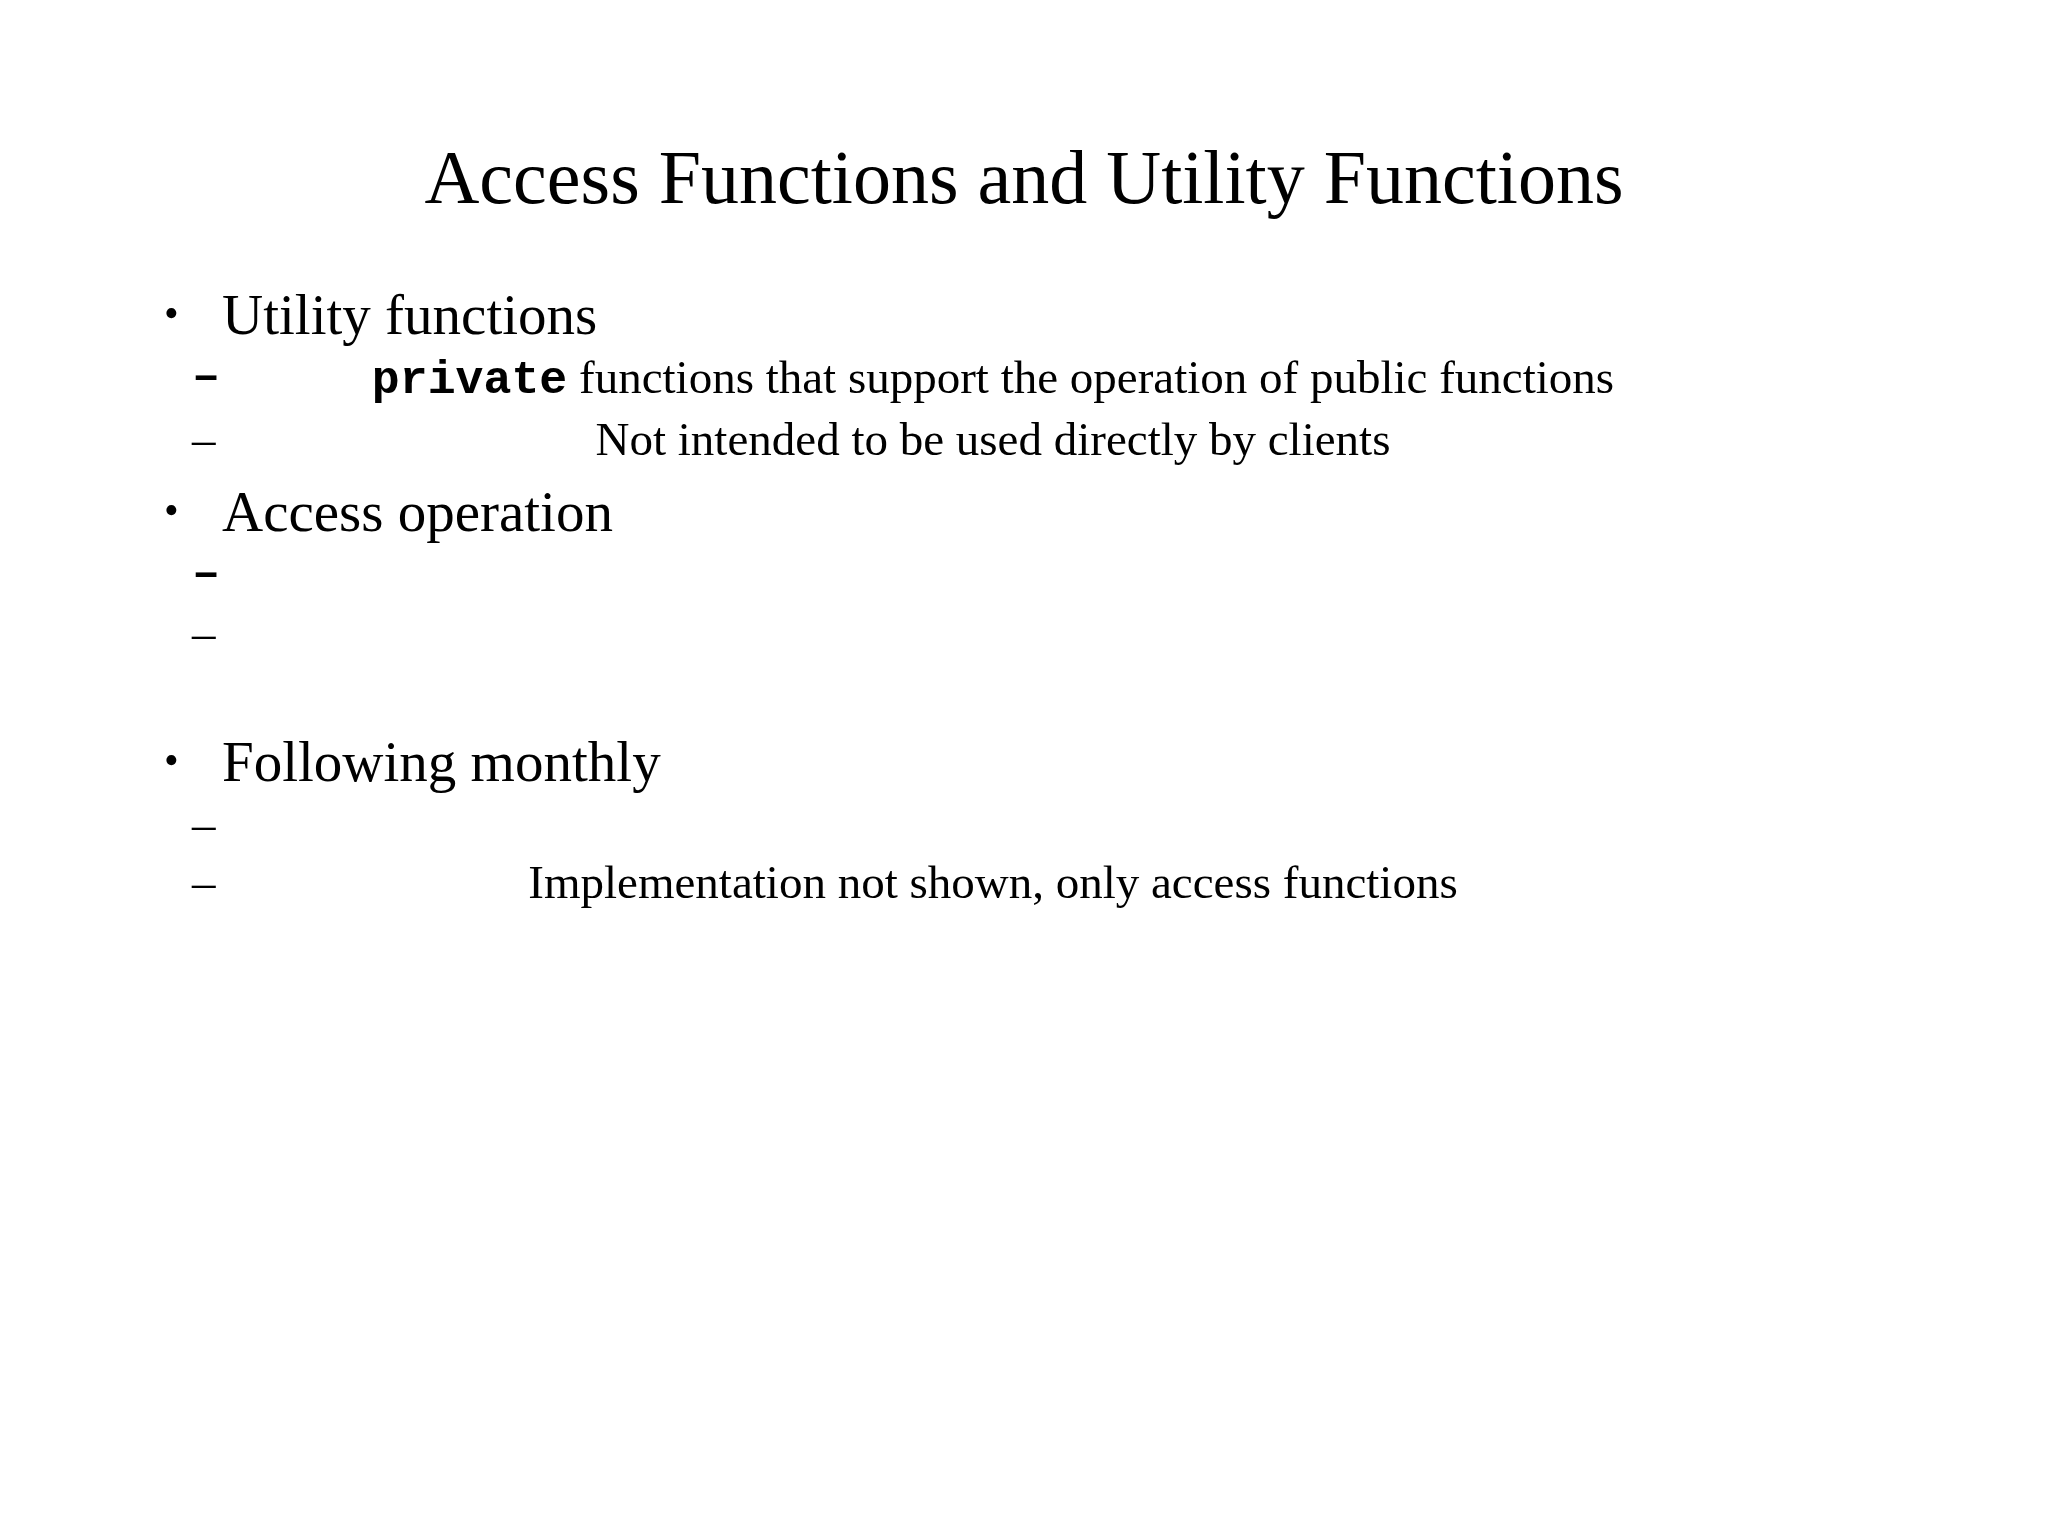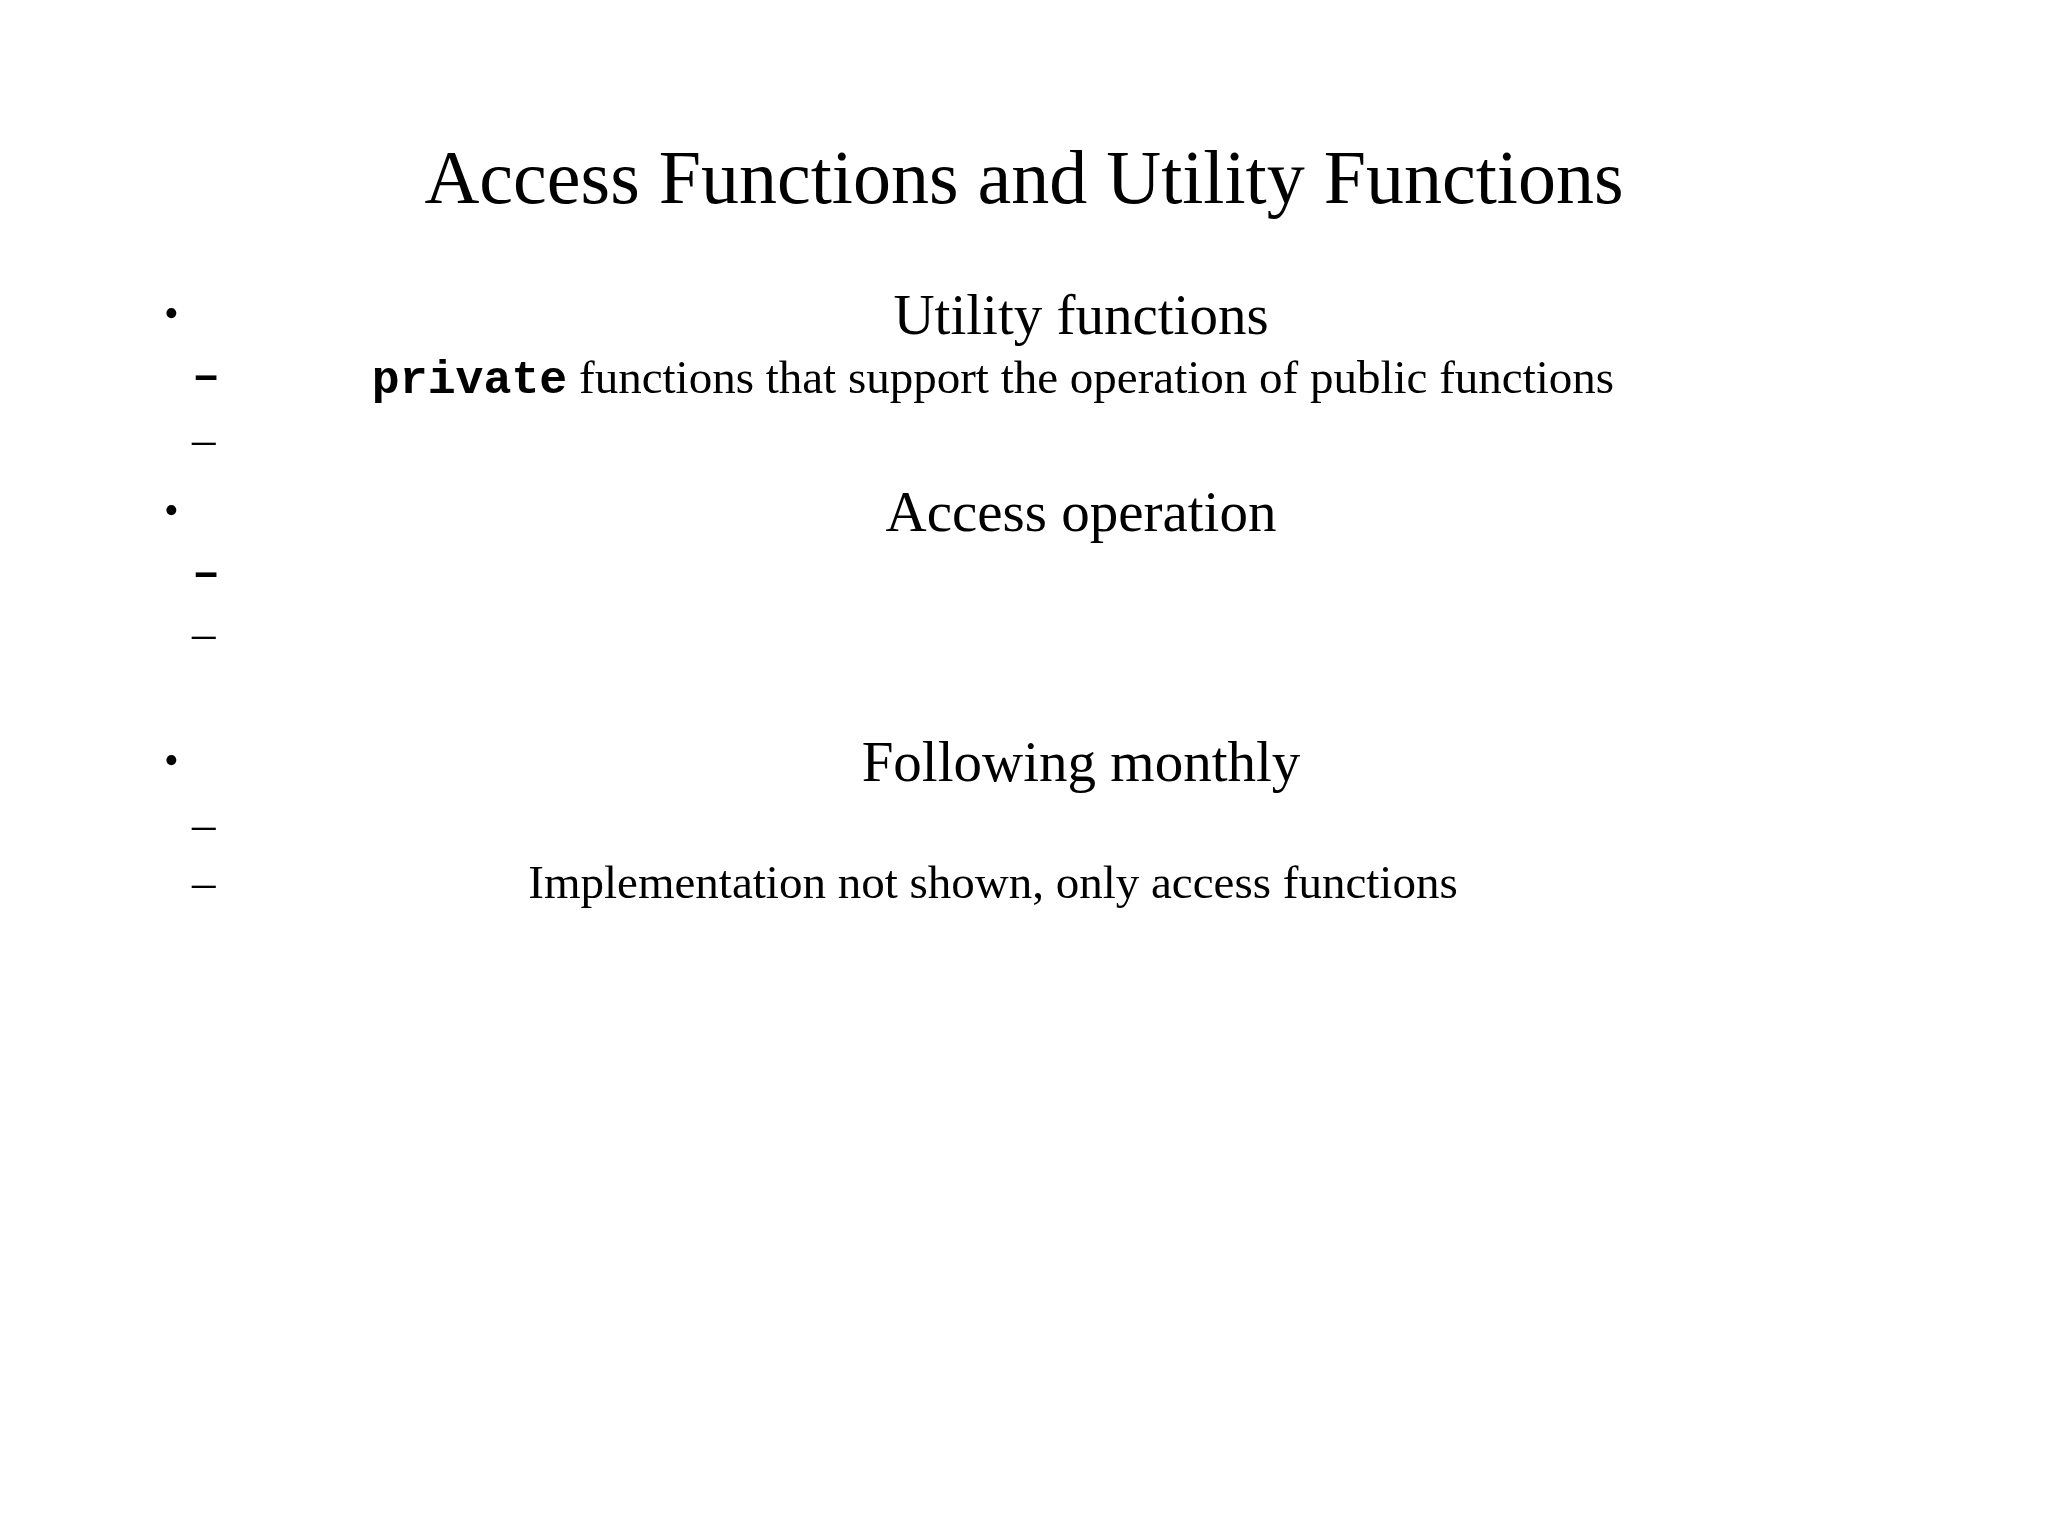--- a/index.html
+++ b/index.html
@@ -66,21 +66,20 @@
     flex: 0 0 72px;
     text-align: left;
     font-size: 42px;
     line-height: 1.5;
     padding-left: 14px;
     box-sizing: border-box;
   }
   .l1 .l1text {
     flex: 1 1 auto;
     white-space: nowrap;
-    text-align: center;
   }
 
   
   .l2 {
     display: flex;
     align-items: flex-start;
     font-size: 47px;
     line-height: 1.25;
     margin: 0;
   }
@@ -133,20 +132,21 @@
         <span class="l1text">Utility functions</span>
       </div>
 
       <div class="l2">
         <span class="marker mono-dash">–</span>
         <span class="l2text"><code>private</code><span> functions that support the operation of public functions</span></span>
       </div>
 
       <div class="l2">
         <span class="marker">–</span>
+        <span class="l2text">Not intended to be used directly by clients</span>
       </div>
 
     </div>
 
     <div class="grp-gap"></div>
 
     <div class="group">
 
       <div class="l1">
         <span class="marker">•</span>

